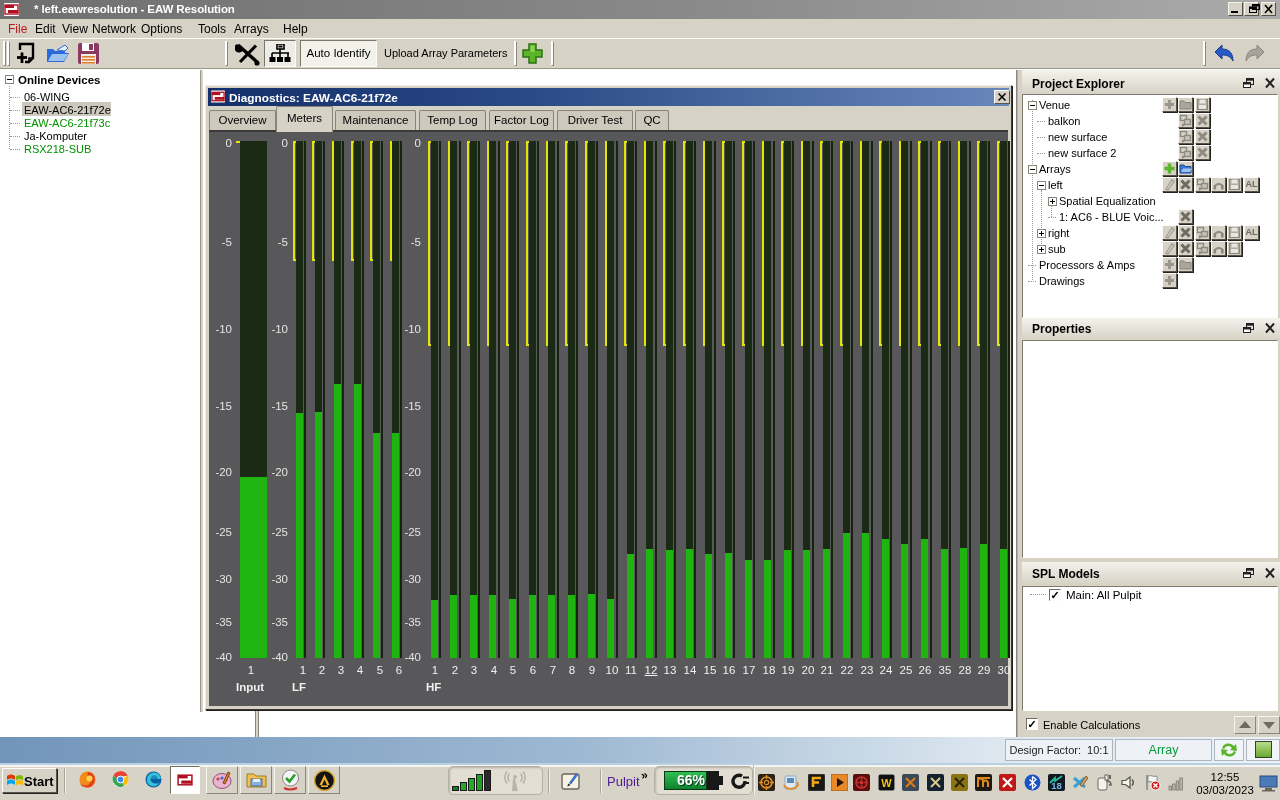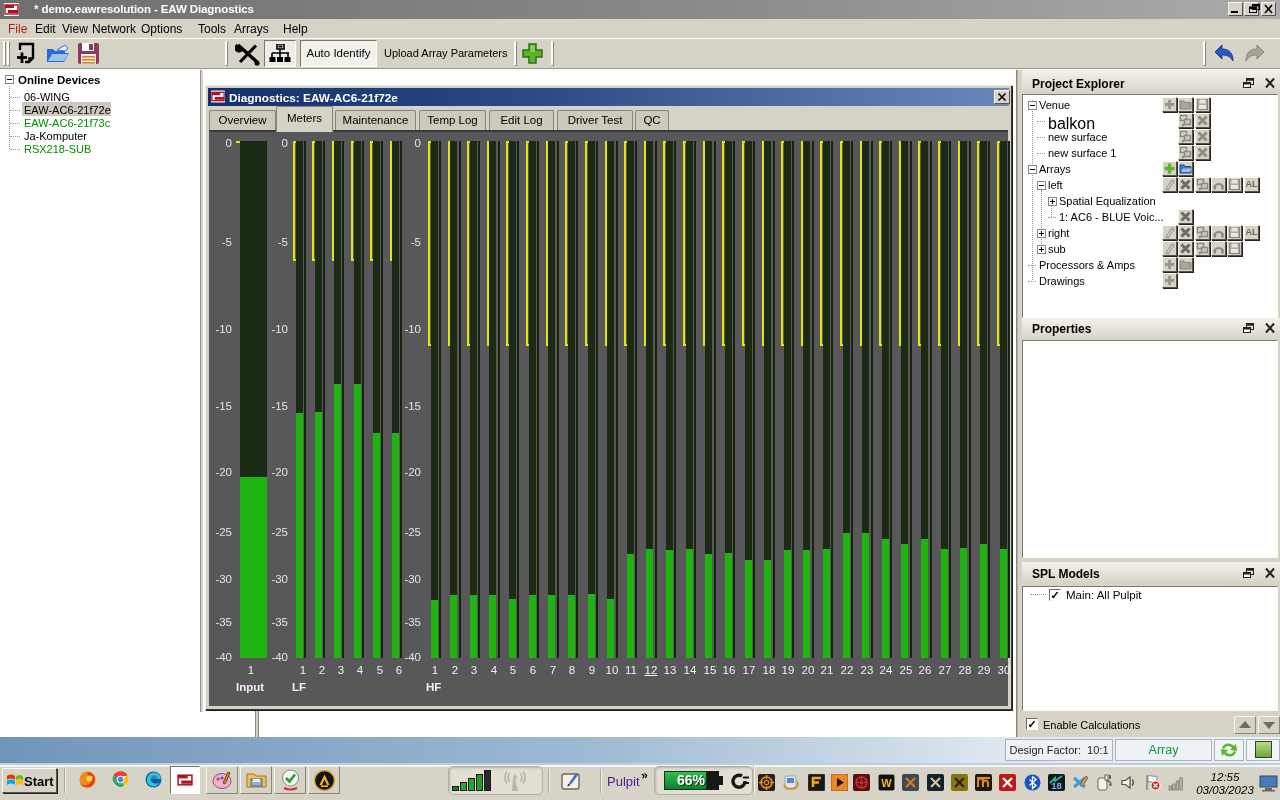--- a/index.html
+++ b/index.html
@@ -17,21 +17,21 @@
 </style></head>
 <body>
 
 <div class="abs" style="left:0;top:0;width:1280px;height:19px;background:linear-gradient(90deg,#6f6f6f,#8a8a8a 55%,#ababab);"></div>
 <svg class="abs" style="left:4px;top:3px;" width="15" height="13" viewBox="0 0 15 13">
     <rect x="0" y="0" width="15" height="13" fill="#fff" rx="1"></rect>
     <rect x="1" y="2" width="9" height="3" fill="#b01020"></rect>
     <rect x="4" y="7" width="10" height="3" fill="#b01020"></rect>
     <rect x="1" y="2" width="13" height="9" fill="none" stroke="#b01020" stroke-width="1.4"></rect>
   </svg>
-<div class="abs" style="left:34px;top:3px;color:#fff;font-weight:bold;font-size:11.5px;letter-spacing:-0.1px;">* demo.eawresolution - EAW Diagnostics</div>
+<div class="abs" style="left:34px;top:3px;color:#fff;font-weight:bold;font-size:11.5px;letter-spacing:-0.1px;">* left.eawresolution - EAW Resolution</div>
 <div class="btn3d" style="left:1228px;top:2px;width:15px;height:14px;box-shadow:none;border-color:#f5f3ee #55524a #55524a #f5f3ee;"></div>
 <div class="btn3d" style="left:1244px;top:2px;width:15px;height:14px;box-shadow:none;border-color:#f5f3ee #55524a #55524a #f5f3ee;"></div>
 <div class="btn3d" style="left:1261px;top:2px;width:15px;height:14px;box-shadow:none;border-color:#f5f3ee #55524a #55524a #f5f3ee;"></div>
 <svg class="abs" style="left:1228px;top:2px" width="48" height="14">
 <rect x="3" y="9" width="7" height="2" fill="#000"></rect>
 <rect x="21.5" y="5" width="7" height="5.5" fill="none" stroke="#000"></rect>
     <rect x="24.5" y="2.5" width="7" height="5" fill="none" stroke="#000"></rect>
     <rect x="24.5" y="2.5" width="7" height="2" fill="#000"></rect>
     <rect x="21.5" y="5" width="7" height="2" fill="#000"></rect>
 <path d="M37 3 L44 11 M44 3 L37 11" stroke="#000" stroke-width="1.6"></path>
@@ -130,21 +130,21 @@
   </svg>
 <div class="abs" style="left:229px;top:91px;color:#fff;font-weight:bold;font-size:11.8px;">Diagnostics: EAW-AC6-21f72e</div>
 <div class="btn3d" style="left:994px;top:90px;width:16px;height:14px;box-shadow:none;"></div>
 <svg class="abs" style="left:994px;top:90px" width="16" height="14">
     <path d="M4.5 3.5 L11.5 10.5 M11.5 3.5 L4.5 10.5" stroke="#000" stroke-width="1.5"></path>
   </svg>
 <div class="tab" style="left:209px;top:110px;width:67px;height:21px;line-height:19px;font-size:11.5px;background:#cdc9bd;">Overview</div>
 <div class="tab" style="left:276px;top:106px;width:57px;height:26px;line-height:22px;font-size:11.5px;z-index:3;border-bottom:1px solid #d6d2c6;">Meters</div>
 <div class="tab" style="left:335px;top:110px;width:81px;height:21px;line-height:19px;font-size:11.5px;background:#cdc9bd;">Maintenance</div>
 <div class="tab" style="left:419px;top:110px;width:67px;height:21px;line-height:19px;font-size:11.5px;background:#cdc9bd;">Temp Log</div>
-<div class="tab" style="left:489px;top:110px;width:65px;height:21px;line-height:19px;font-size:11.5px;background:#cdc9bd;">Edit Log</div>
+<div class="tab" style="left:489px;top:110px;width:65px;height:21px;line-height:19px;font-size:11.5px;background:#cdc9bd;">Factor Log</div>
 <div class="tab" style="left:557px;top:110px;width:76px;height:21px;line-height:19px;font-size:11.5px;background:#cdc9bd;">Driver Test</div>
 <div class="tab" style="left:635px;top:110px;width:34px;height:21px;line-height:19px;font-size:11.5px;background:#cdc9bd;">QC</div>
 <div class="abs" style="left:209px;top:130px;width:799px;height:576px;background:#58585a;border-top:2px solid #3a3a3c;"></div>
 <div class="meter-num" style="left:196px;top:137px;width:36px;">0</div>
 <div class="meter-num" style="left:196px;top:236px;width:36px;">-5</div>
 <div class="meter-num" style="left:196px;top:323px;width:36px;">-10</div>
 <div class="meter-num" style="left:196px;top:400px;width:36px;">-15</div>
 <div class="meter-num" style="left:196px;top:466px;width:36px;">-20</div>
 <div class="meter-num" style="left:196px;top:526px;width:36px;">-25</div>
 <div class="meter-num" style="left:196px;top:573px;width:36px;">-30</div>
@@ -413,21 +413,21 @@
 <div class="bot-num" style="left:740px;top:664px;">17</div>
 <div class="bot-num" style="left:760px;top:664px;">18</div>
 <div class="bot-num" style="left:779px;top:664px;">19</div>
 <div class="bot-num" style="left:799px;top:664px;">20</div>
 <div class="bot-num" style="left:818px;top:664px;">21</div>
 <div class="bot-num" style="left:838px;top:664px;">22</div>
 <div class="bot-num" style="left:858px;top:664px;">23</div>
 <div class="bot-num" style="left:877px;top:664px;">24</div>
 <div class="bot-num" style="left:897px;top:664px;">25</div>
 <div class="bot-num" style="left:916px;top:664px;">26</div>
-<div class="bot-num" style="left:936px;top:664px;">27</div>
+<div class="bot-num" style="left:936px;top:664px;">35</div>
 <div class="bot-num" style="left:956px;top:664px;">28</div>
 <div class="bot-num" style="left:975px;top:664px;">29</div>
 <div class="bot-num" style="left:995px;top:664px;">30</div>
 <div class="abs" style="left:236px;top:681px;color:#f0f0f0;font-weight:bold;font-size:11.5px;">Input</div>
 <div class="abs" style="left:292px;top:681px;color:#f0f0f0;font-weight:bold;font-size:11.5px;">LF</div>
 <div class="abs" style="left:426px;top:681px;color:#f0f0f0;font-weight:bold;font-size:11.5px;">HF</div>
 <div class="abs" style="left:1016px;top:70px;width:264px;height:667px;background:#d6d2c6;"></div>
 <div class="abs" style="left:1016px;top:70px;width:2px;height:667px;background:#b4b0a4;border-left:1px solid #8a867c;"></div>
 <div class="abs" style="left:1022px;top:70px;width:258px;height:24px;background:linear-gradient(180deg,#f4f2ec,#d6d2c6);"></div>
 <div class="abs" style="left:1032px;top:77px;font-weight:bold;font-size:12px;">Project Explorer</div>
@@ -441,25 +441,25 @@
     <path d="M4 2.5 L12 11.5 M12 2.5 L4 11.5" stroke="#222" stroke-width="2"></path>
   </svg>
 <div class="wpanel" style="left:1022px;top:94px;width:256px;height:224px;"></div>
 <div class="abs" style="left:1032px;top:100px;width:1px;height:180px;border-left:1px dotted #9a9a9a;"></div>
 <div class="abs" style="left:1041px;top:190px;width:1px;height:58px;border-left:1px dotted #9a9a9a;"></div>
 <div class="abs" style="left:1051px;top:206px;width:1px;height:11px;border-left:1px dotted #9a9a9a;"></div>
 <div class="abs" style="left:1028px;top:101px;width:9px;height:9px;background:#fff;border:1px solid #8a867c;z-index:2;"></div>
 <div class="abs" style="left:1030px;top:104.5px;width:5px;height:1px;background:#000;z-index:2;"></div>
 <div class="abs" style="left:1039px;top:99px;font-size:11px;color:#000;white-space:nowrap;">Venue</div>
 <div class="abs" style="left:1037px;top:121px;width:8px;height:1px;border-top:1px dotted #9a9a9a;"></div>
-<div class="abs" style="left:1048px;top:115px;font-size:16px;color:#000;white-space:nowrap;">balkon</div>
+<div class="abs" style="left:1048px;top:115px;font-size:11px;color:#000;white-space:nowrap;">balkon</div>
 <div class="abs" style="left:1037px;top:137px;width:8px;height:1px;border-top:1px dotted #9a9a9a;"></div>
 <div class="abs" style="left:1048px;top:131px;font-size:11px;color:#000;white-space:nowrap;">new surface</div>
 <div class="abs" style="left:1037px;top:153px;width:8px;height:1px;border-top:1px dotted #9a9a9a;"></div>
-<div class="abs" style="left:1048px;top:147px;font-size:11px;color:#000;white-space:nowrap;">new surface 1</div>
+<div class="abs" style="left:1048px;top:147px;font-size:11px;color:#000;white-space:nowrap;">new surface 2</div>
 <div class="abs" style="left:1028px;top:165px;width:9px;height:9px;background:#fff;border:1px solid #8a867c;z-index:2;"></div>
 <div class="abs" style="left:1030px;top:168.5px;width:5px;height:1px;background:#000;z-index:2;"></div>
 <div class="abs" style="left:1039px;top:163px;font-size:11px;color:#000;white-space:nowrap;">Arrays</div>
 <div class="abs" style="left:1037px;top:181px;width:9px;height:9px;background:#fff;border:1px solid #8a867c;z-index:2;"></div>
 <div class="abs" style="left:1039px;top:184.5px;width:5px;height:1px;background:#000;z-index:2;"></div>
 <div class="abs" style="left:1048px;top:179px;font-size:11px;color:#000;white-space:nowrap;">left</div>
 <div class="abs" style="left:1048px;top:197px;width:9px;height:9px;background:#fff;border:1px solid #8a867c;z-index:2;"></div>
 <div class="abs" style="left:1050px;top:200.5px;width:5px;height:1px;background:#000;z-index:2;"></div>
 <div class="abs" style="left:1052px;top:198.5px;width:1px;height:5px;background:#000;z-index:2;"></div>
 <div class="abs" style="left:1059px;top:195px;font-size:11px;color:#000;white-space:nowrap;">Spatial Equalization</div>
@@ -855,18 +855,18 @@
       <path d="M9.5 9.5 L13.5 13.5 M13.5 9.5 L9.5 13.5" stroke="#fff" stroke-width="1.4"></path>
     </svg></div>
 <div class="traybox" style="left:1168px;"><svg width="17" height="17">
       <g fill="#b8b4aa" stroke="#807c74" stroke-width="0.8">
         <rect x="1" y="12" width="2.6" height="4"></rect>
         <rect x="4.6" y="10" width="2.6" height="6"></rect>
         <rect x="8.2" y="7" width="2.6" height="9"></rect>
         <rect x="11.8" y="4" width="2.6" height="12"></rect>
       </g>
     </svg></div>
-<div class="abs" style="left:1190px;top:771px;width:70px;text-align:center;font-size:11.5px;color:#000;line-height:13px;font-style:italic;">12:55<br>03/03/2023</div>
+<div class="abs" style="left:1190px;top:771px;width:70px;text-align:center;font-size:11.5px;color:#000;line-height:13px;">12:55<br>03/03/2023</div>
 <svg class="abs" style="left:1258px;top:774px" width="21" height="18">
     <rect x="1" y="1" width="19" height="13" rx="1" fill="#2a4a7a" stroke="#d6d2c6"></rect>
     <rect x="2.5" y="2.5" width="16" height="10" fill="#4a7ab8"></rect>
     <rect x="7" y="14" width="7" height="2" fill="#6a665e"></rect>
     <rect x="4" y="16" width="13" height="1.5" fill="#6a665e"></rect>
   </svg>
 </body></html>

